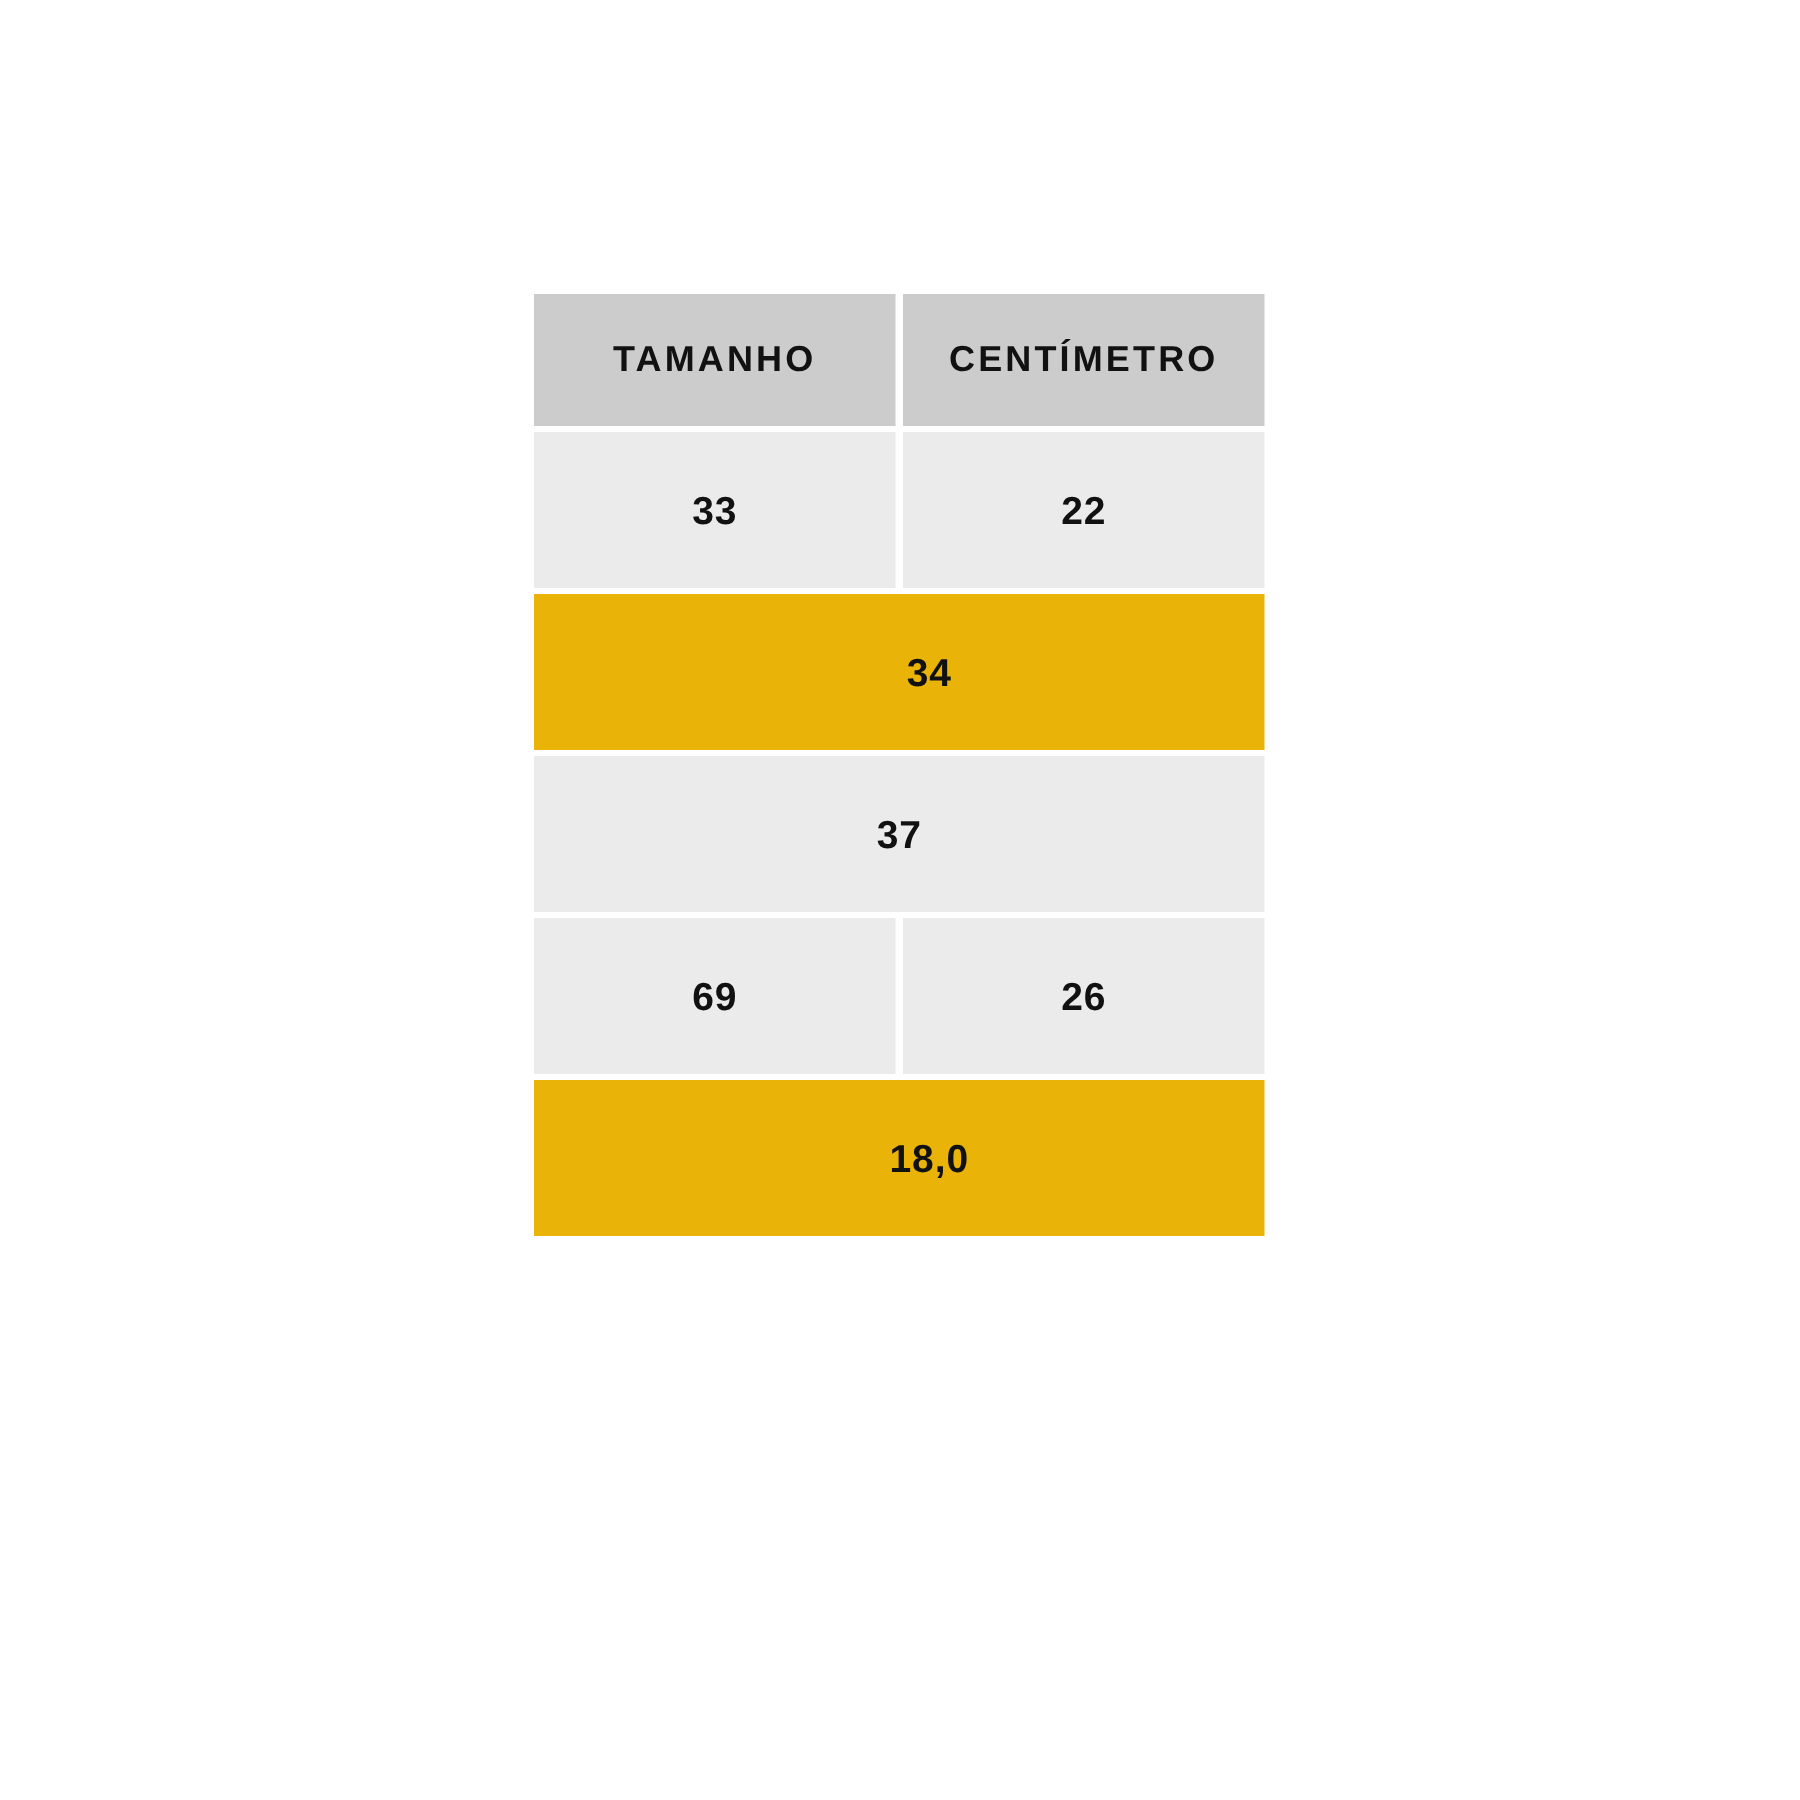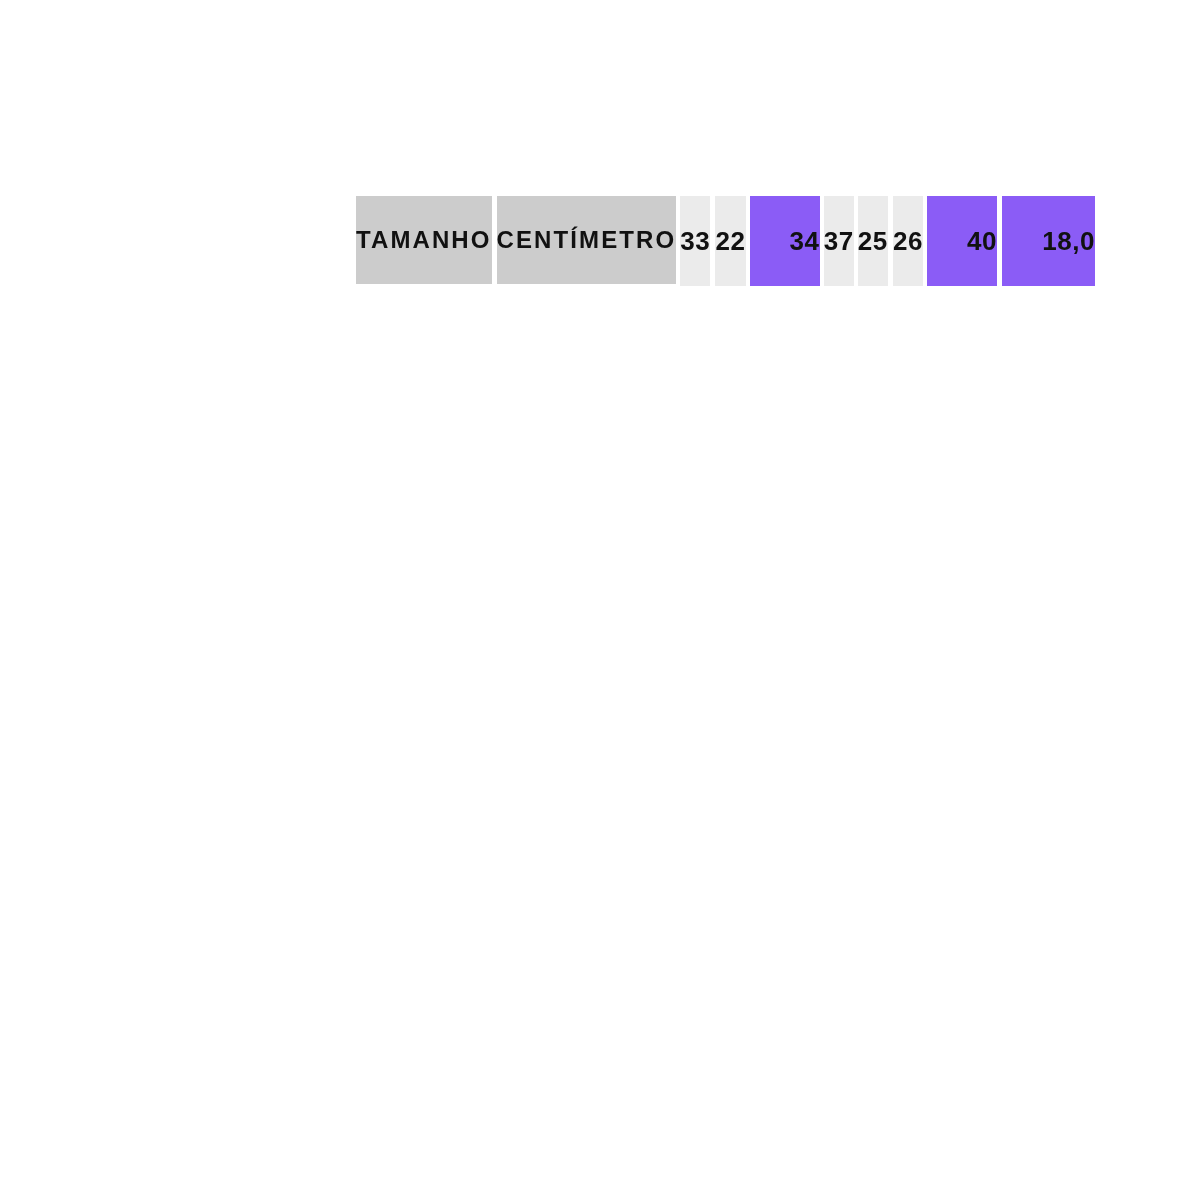--- a/index.html
+++ b/index.html
@@ -21,21 +21,21 @@
     background: #ffffff;
   }
 
   
   #size-table {
     position: absolute;
     left: 356px;
     top: 196px;
     width: 487px;
     display: flex;
-    flex-direction: row;
+    flex-direction: column;
     gap: 4px;
   }
 
   .table-row {
     display: flex;
     gap: 5px;
     width: 100%;
   }
 
   .cell {
@@ -54,32 +54,32 @@
   .header-row .cell {
     height: 88px;
     background: #cccccc;
     font-size: 24px;
     letter-spacing: 2.1px;
     line-height: 1;
   }
 
   
   .body-row .cell {
-    height: 90px;
+    height: 104px;
     font-size: 26px;
     letter-spacing: 0.6px;
     line-height: 1;
   }
 
   .body-row.light .cell {
     background: #ebebeb;
   }
 
   .body-row.dark .cell {
-    background: #8b5cf6;
+    background: #eab308;
     padding-left: 40px;
   }
 </style>
 </head>
 <body>
 
 <div id="page">
 
   <div id="size-table">
 
@@ -98,24 +98,23 @@
     </div>
 
 
 
     <div class="table-row body-row light">
       <div class="cell">37</div>
     </div>
 
 
     <div class="table-row body-row light">
-      <div class="cell">25</div>
+      <div class="cell">69</div>
       <div class="cell">26</div>
     </div>
 
     <div class="table-row body-row dark">
-      <div class="cell">40</div>
       <div class="cell">18,0</div>
     </div>
 
   </div>
 
 </div>
 
 </body></html>

